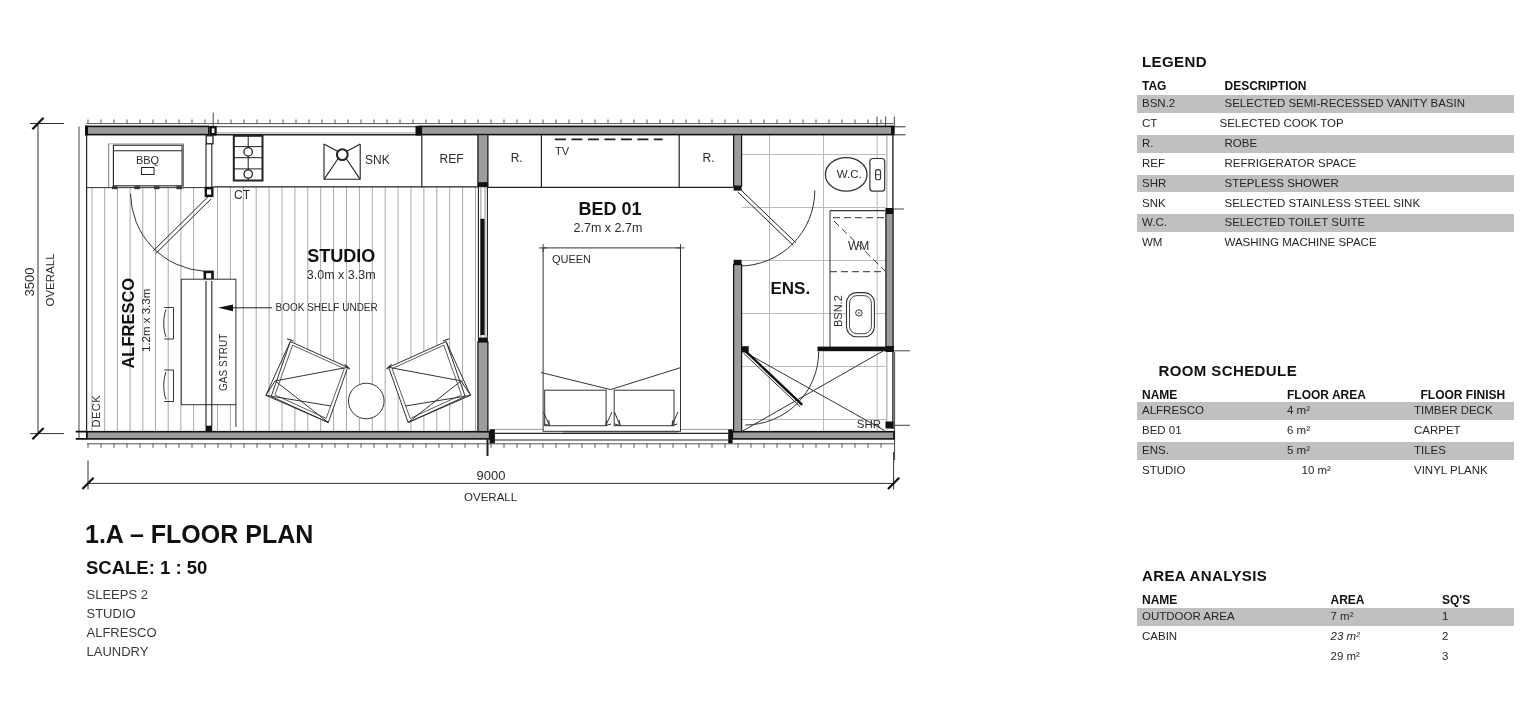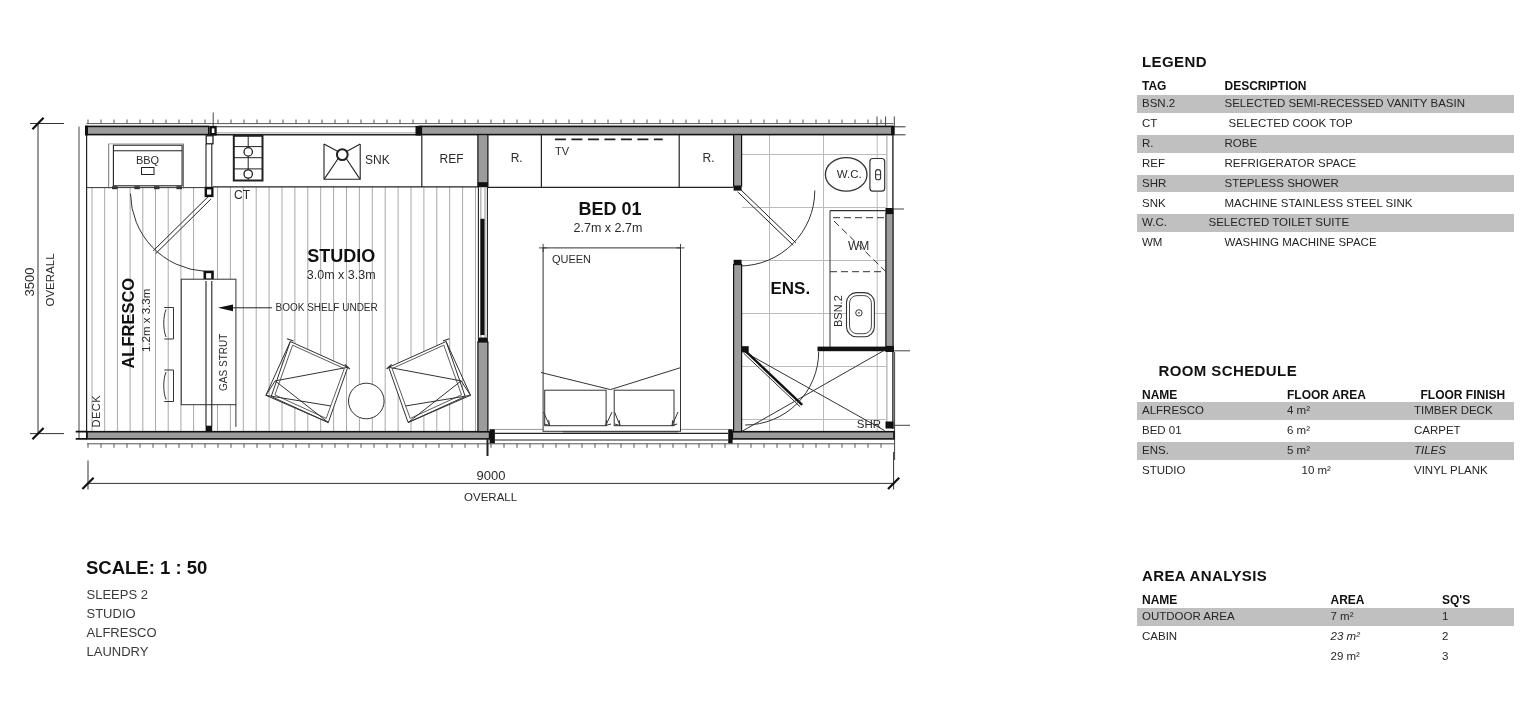--- a/index.html
+++ b/index.html
@@ -324,20 +324,21 @@
 
 <text x="50" y="280" text-anchor="middle" font-size="11.5" transform="rotate(-90 50 280)" dy="4">OVERALL</text>
 
 <text x="490.9" y="480.2" text-anchor="middle" font-size="13">9000</text>
 
 <text x="490.6" y="500.8" text-anchor="middle" font-size="11.5">OVERALL</text>
 </g>
 </g>
 </svg>
 
+<div class="abs" style="left:85px;top:520px;font-weight:800;font-size:25px;color:#111;letter-spacing:0px;">1.A – FLOOR PLAN</div>
 
 <div class="abs" style="left:86px;top:557px;font-weight:800;font-size:18.5px;color:#111;">SCALE: 1 : 50</div>
 
 <div class="abs" style="left:86.5px;top:586px;font-size:13px;color:#3a3a3a;line-height:18.9px;">SLEEPS 2<br>STUDIO<br>ALFRESCO<br>LAUNDRY</div>
 
 <div class="abs" style="left:1136.5px;top:50px;width:377px;">
 
   <div class="ttl abs" style="left:5.5px;top:3px;">LEGEND</div>
 
   <div class="abs tbl" style="left:0;top:28.5px;height:17px;font-weight:700;color:#111;">
@@ -346,46 +347,46 @@
       </div>
   <div class="abs" style="left:0;top:44.9px;width:377px;">
 
     <div class="row gray tbl" style="top:0;width:377px;">
           <span class="c0">BSN.2</span>
           <span style="position:absolute;left:88px;white-space:nowrap;">SELECTED SEMI-RECESSED VANITY BASIN</span>
         </div>
 
     <div class="row tbl" style="top:19.9px;width:377px;">
           <span class="c0">CT</span>
-          <span style="position:absolute;left:92px;white-space:nowrap;">SELECTED COOK TOP</span>
+          <span style="position:absolute;left:83px;white-space:nowrap;">SELECTED COOK TOP</span>
         </div>
 
     <div class="row gray tbl" style="top:39.9px;width:377px;">
           <span class="c0">R.</span>
           <span style="position:absolute;left:88px;white-space:nowrap;">ROBE</span>
         </div>
 
     <div class="row tbl" style="top:59.8px;width:377px;">
           <span class="c0">REF</span>
           <span style="position:absolute;left:88px;white-space:nowrap;">REFRIGERATOR SPACE</span>
         </div>
 
     <div class="row gray tbl" style="top:79.8px;width:377px;">
           <span class="c0">SHR</span>
           <span style="position:absolute;left:88px;white-space:nowrap;">STEPLESS SHOWER</span>
         </div>
 
     <div class="row tbl" style="top:99.7px;width:377px;">
           <span class="c0">SNK</span>
-          <span style="position:absolute;left:88px;white-space:nowrap;">MACHINE STAINLESS STEEL SINK</span>
+          <span style="position:absolute;left:88px;white-space:nowrap;">SELECTED STAINLESS STEEL SINK</span>
         </div>
 
     <div class="row gray tbl" style="top:119.6px;width:377px;">
           <span class="c0">W.C.</span>
-          <span style="position:absolute;left:72px;white-space:nowrap;">SELECTED TOILET SUITE</span>
+          <span style="position:absolute;left:88px;white-space:nowrap;">SELECTED TOILET SUITE</span>
         </div>
 
     <div class="row tbl" style="top:139.6px;width:377px;">
           <span class="c0">WM</span>
           <span style="position:absolute;left:88px;white-space:nowrap;">WASHING MACHINE SPACE</span>
         </div>
   </div>
 </div>
 
 <div class="abs" style="left:1136.5px;top:360px;width:377px;">
@@ -407,21 +408,21 @@
 
     <div class="row tbl" style="top:20.1px;width:377px;">
           <span class="c0">BED 01</span>
           <span style="position:absolute;left:150.5px;white-space:nowrap;">6 m²</span>
           <span style="position:absolute;left:277.5px;white-space:nowrap;">CARPET</span>
         </div>
 
     <div class="row gray tbl" style="top:40.1px;width:377px;">
           <span class="c0">ENS.</span>
           <span style="position:absolute;left:150.5px;white-space:nowrap;">5 m²</span>
-          <span style="position:absolute;left:277.5px;white-space:nowrap;font-style:italic;">TILES</span>
+          <span style="position:absolute;left:277.5px;white-space:nowrap;">TILES</span>
         </div>
 
     <div class="row tbl" style="top:60.2px;width:377px;">
           <span class="c0">STUDIO</span>
           <span style="position:absolute;left:165px;white-space:nowrap;text-align:right;">10 m²</span>
           <span style="position:absolute;left:277.5px;white-space:nowrap;">VINYL PLANK</span>
         </div>
   </div>
 </div>
 

